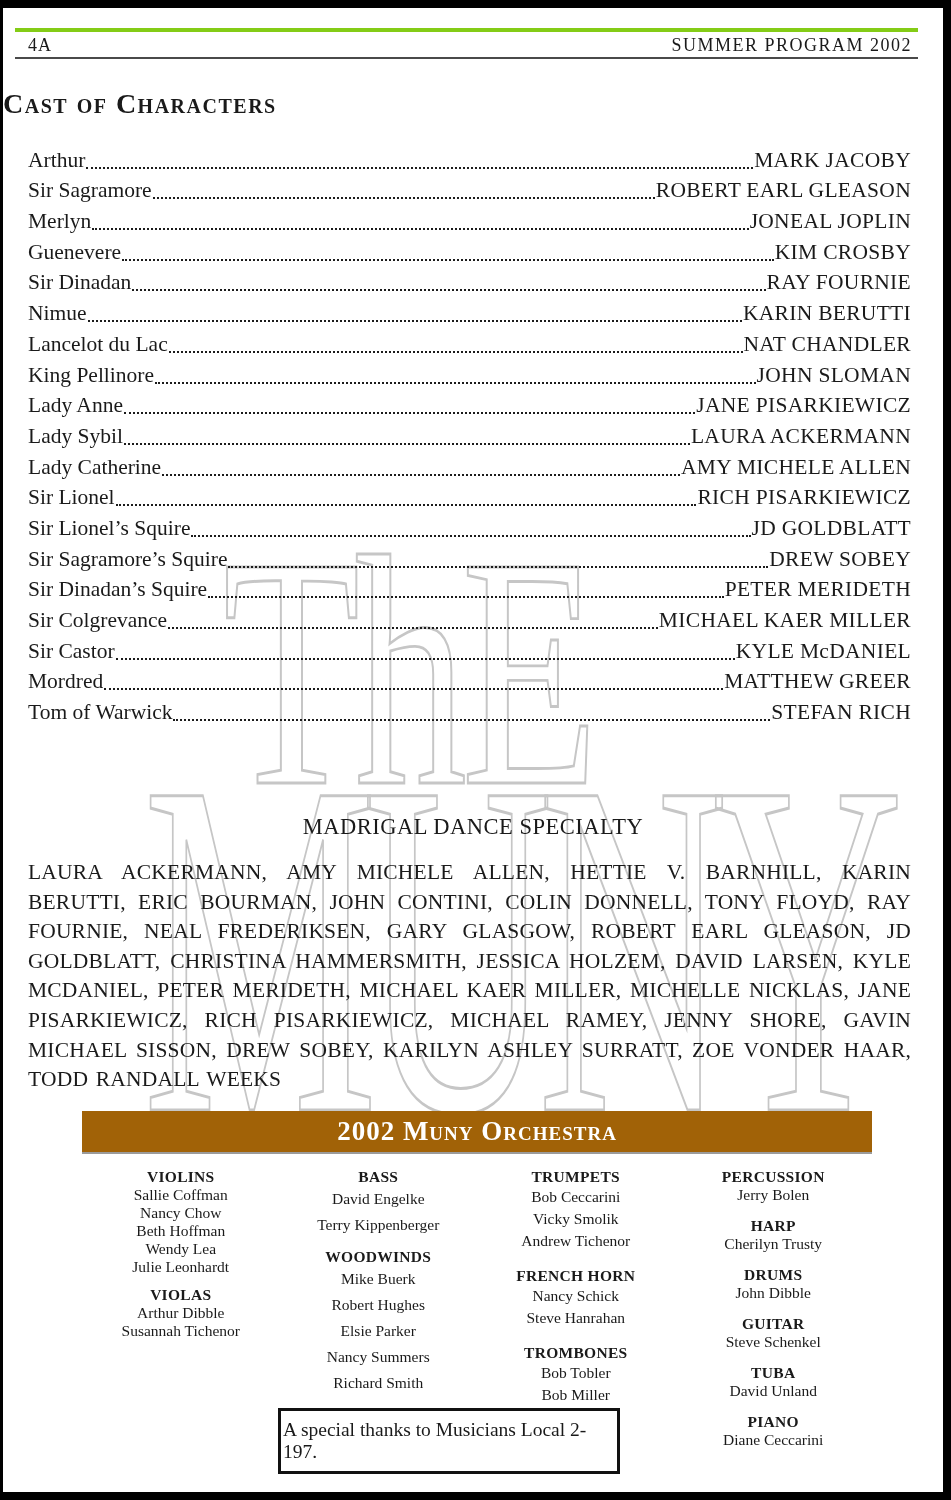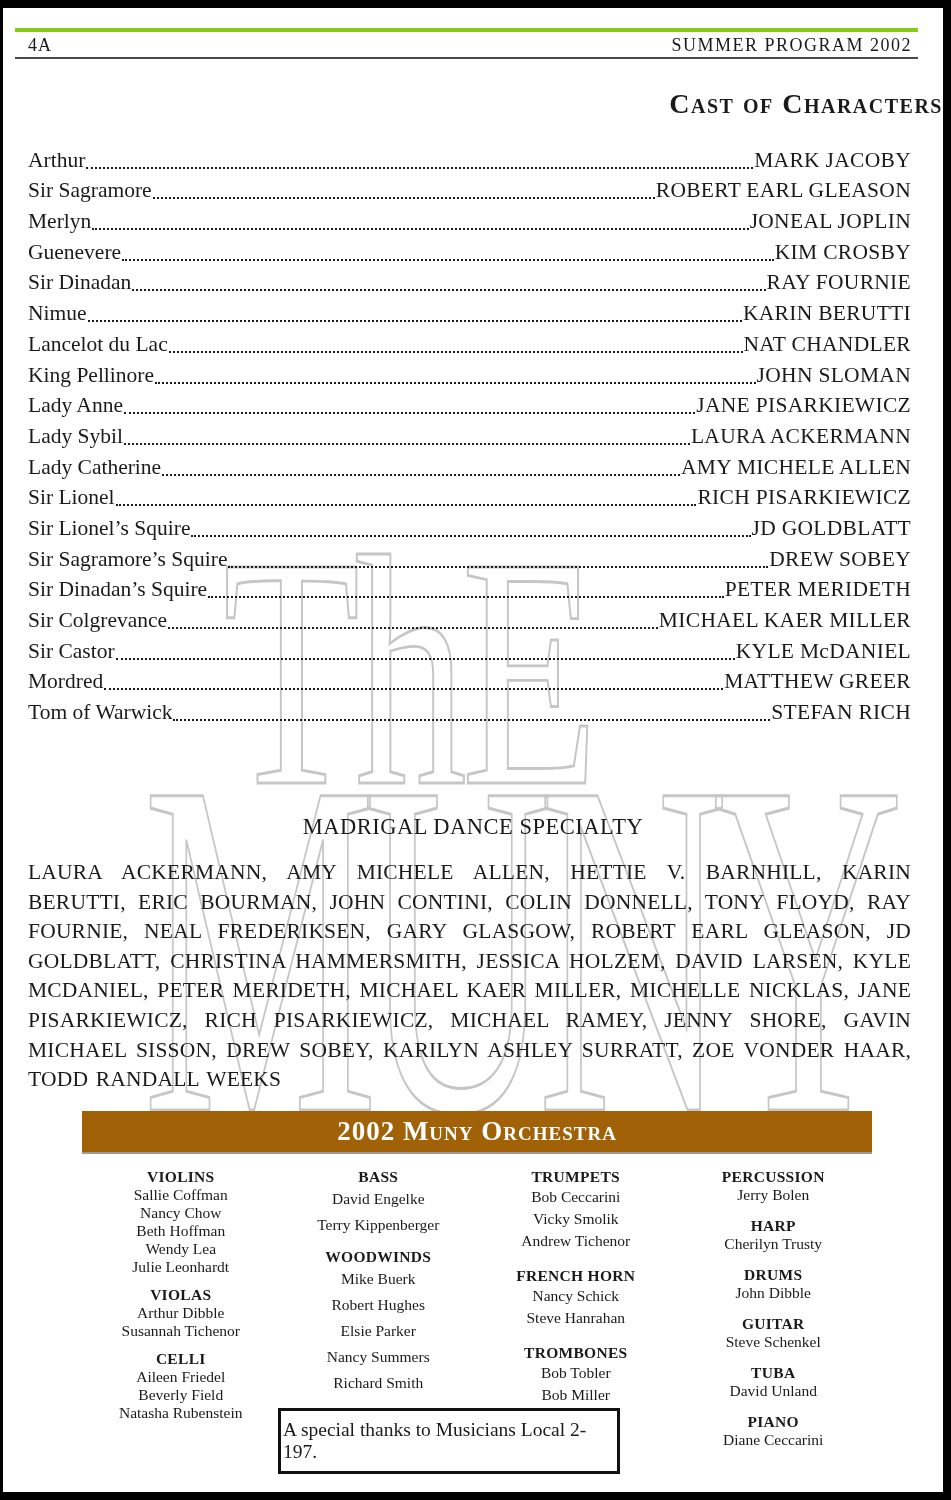--- a/index.html
+++ b/index.html
@@ -14,21 +14,21 @@
   .header{
     position:absolute;left:12px;top:20px;width:903px;
     border-top:4px solid #84cc16;border-bottom:2px solid #4a4a4a;
     padding:3px 0 2px 0;display:flex;justify-content:space-between;align-items:baseline;
     font-size:18px;line-height:20px;letter-spacing:1px;background:transparent;
   }
   .header .pg{padding-left:13px;}
   .header .hr-right{padding-right:6px;letter-spacing:1.5px;}
 
   .title{
-    position:absolute;left:0;top:80px;width:100%;text-align:right;
+    position:absolute;left:0;top:80px;width:100%;text-align:left;
     font-size:28px;font-weight:bold;font-variant:small-caps;letter-spacing:1.5px;
   }
 
   .cast{position:absolute;left:25px;top:134px;width:883px;}
   .cast-row{display:flex;align-items:flex-end;height:30.7px;font-size:21.5px;line-height:26px;}
   .role{white-space:nowrap;}
   .actor{white-space:nowrap;letter-spacing:0.3px;}
   .leader{flex:1 1 auto;min-width:16px;border-bottom:2.5px dotted #1b1b1b;margin:0 1px 4px 1px;}
 
   .madrigal-title{
@@ -221,28 +221,20 @@
     </div>
 
     <div class="orch-section">
       <div class="orch-heading">VIOLAS</div>
       <div>
             <div class="member">Arthur Dibble</div>
             <div class="member">Susannah Tichenor</div>
           </div>
     </div>
 
-    <div class="orch-section">
-      <div class="orch-heading">CELLI</div>
-      <div>
-            <div class="member">Aileen Friedel</div>
-            <div class="member">Beverly Field</div>
-            <div class="member">Natasha Rubenstein</div>
-          </div>
-    </div>
   </div>
       <div class="orch-col">
     <div class="orch-section">
       <div class="orch-heading">BASS</div>
       <div>
             <div class="member">David Engelke</div>
             <div class="member">Terry Kippenberger</div>
           </div>
     </div>
 

